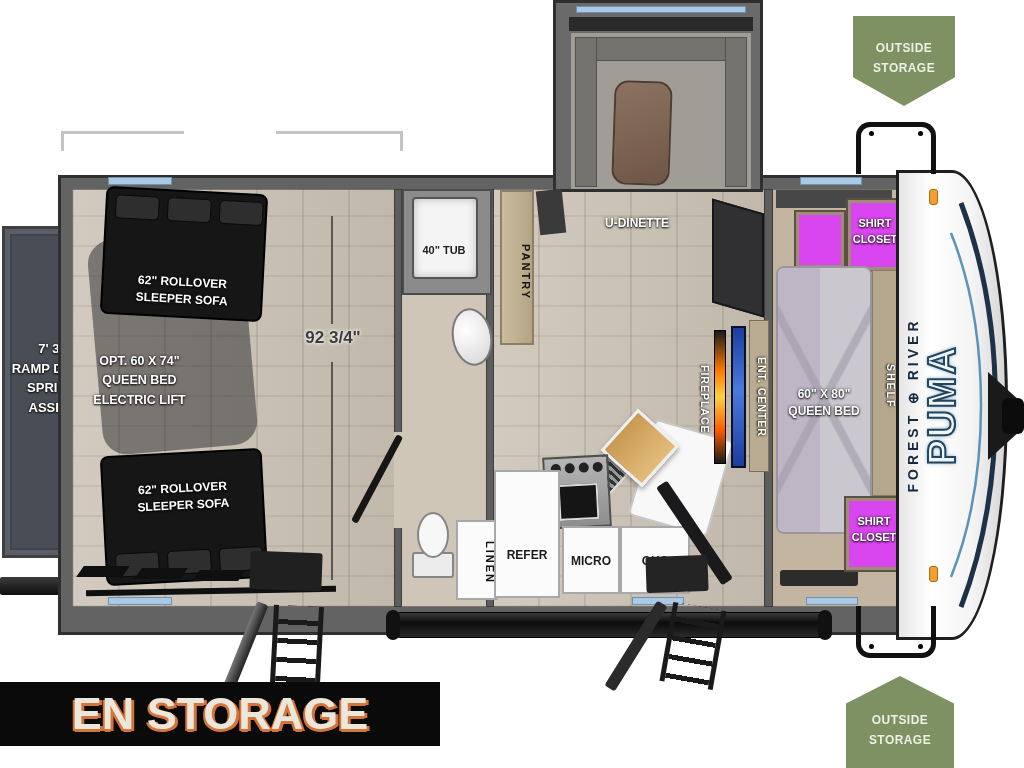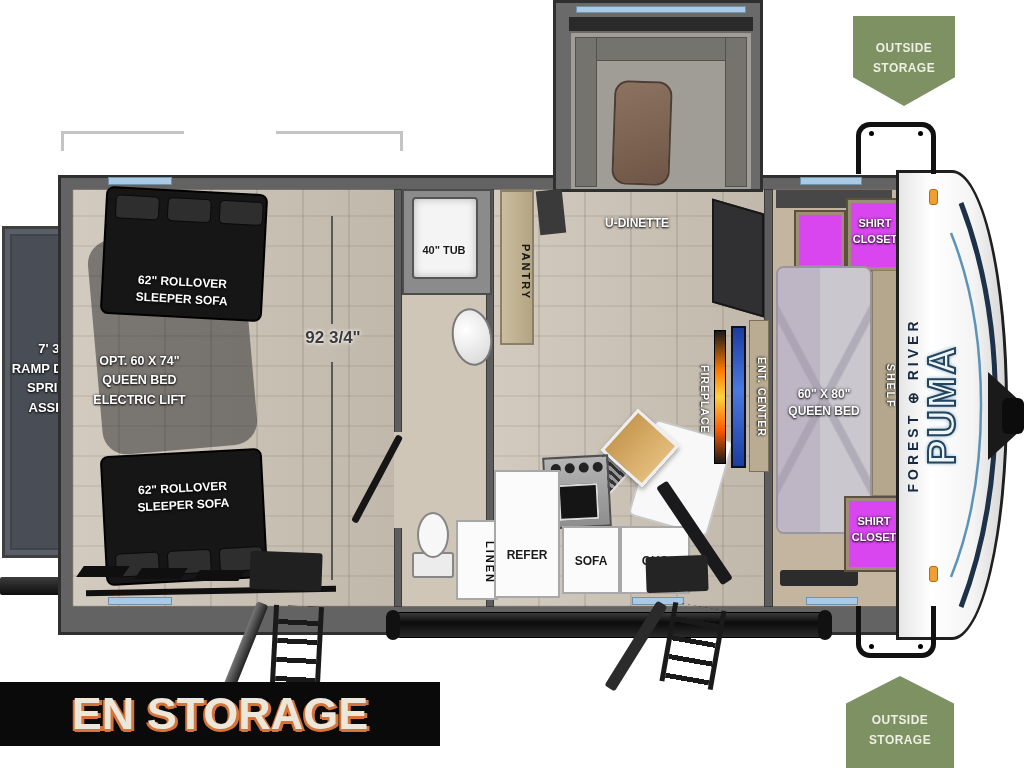--- a/index.html
+++ b/index.html
@@ -160,21 +160,21 @@
     <span class="abs" style="left:20px; top:5px; width:10px; height:10px; background:#222; border-radius:50%;"></span>
     <span class="abs" style="left:34px; top:5px; width:10px; height:10px; background:#222; border-radius:50%;"></span>
     <span class="abs" style="left:48px; top:5px; width:10px; height:10px; background:#222; border-radius:50%;"></span>
     <div class="abs" style="left:12px; top:26px; width:40px; height:36px; background:#151515; border:2px solid #dcdcdc;"></div>
   </div>
 
   <div class="abs whitebox" style="left:494px; top:470px; width:66px; height:128px;">
     <div class="dark-lbl abs" style="left:0; right:0; bottom:34px; font-size:12px;">REFER</div>
   </div>
   <div class="abs whitebox" style="left:562px; top:526px; width:58px; height:68px;">
-    <div class="dark-lbl abs" style="left:0; right:0; top:26px; font-size:12px;">SOFA</div>
+    <div class="dark-lbl abs" style="left:0; right:0; top:26px; font-size:12px;">MICRO</div>
   </div>
   <div class="abs whitebox" style="left:620px; top:526px; width:70px; height:68px;">
     <div class="dark-lbl abs" style="left:0; right:0; top:26px; font-size:12px;">OHC</div>
   </div>
 
   <div class="abs" style="left:712px; top:206px; width:52px; height:104px; background:#303032; border:2px solid #17171a; transform:skewY(16deg);"></div>
   <div class="abs" style="left:714px; top:330px; width:12px; height:134px; border:1px solid #000; background:linear-gradient(180deg,#1a1a1a 0%, #ff7a00 30%, #ffd23e 50%, #ff5a00 75%, #1a1a1a 100%);"></div>
   <div class="vtext lbl abs" style="left:697px; top:336px; width:14px; height:126px; font-size:10.5px; letter-spacing:1px;">FIREPLACE</div>
   <div class="abs" style="left:731px; top:326px; width:15px; height:142px; background:linear-gradient(180deg,#1b3d9e,#4a7ae0 45%,#1b3d9e); border:2px solid #0c1020;"></div>
   <div class="abs" style="left:749px; top:320px; width:20px; height:152px; background:#b9ac92; border:1px solid #7c7158;">

